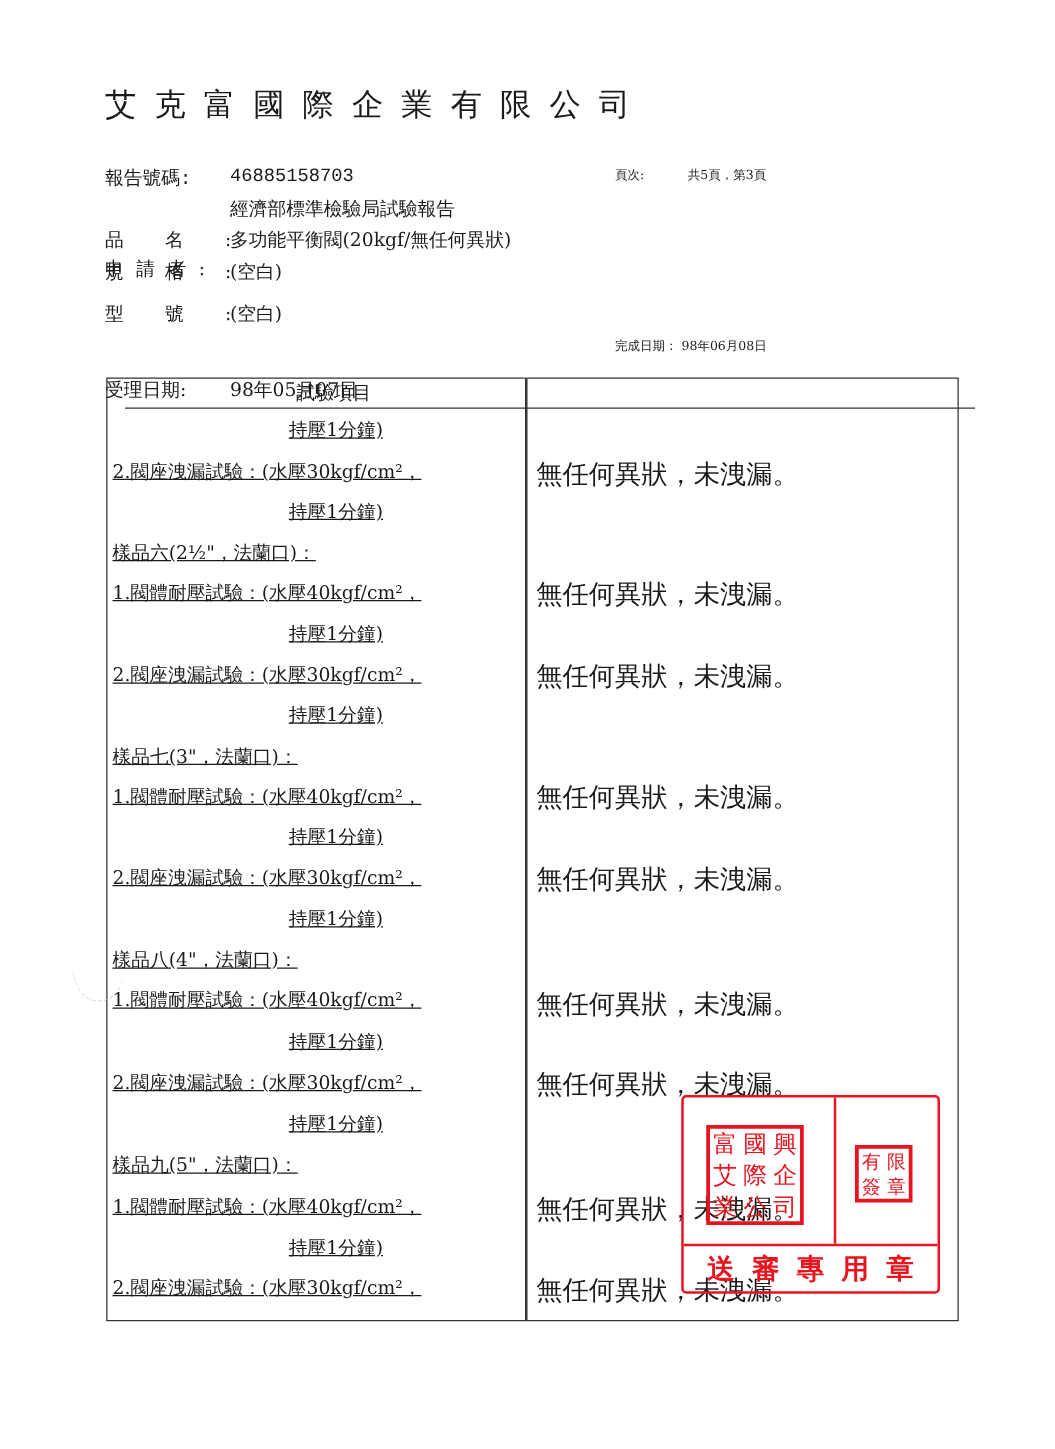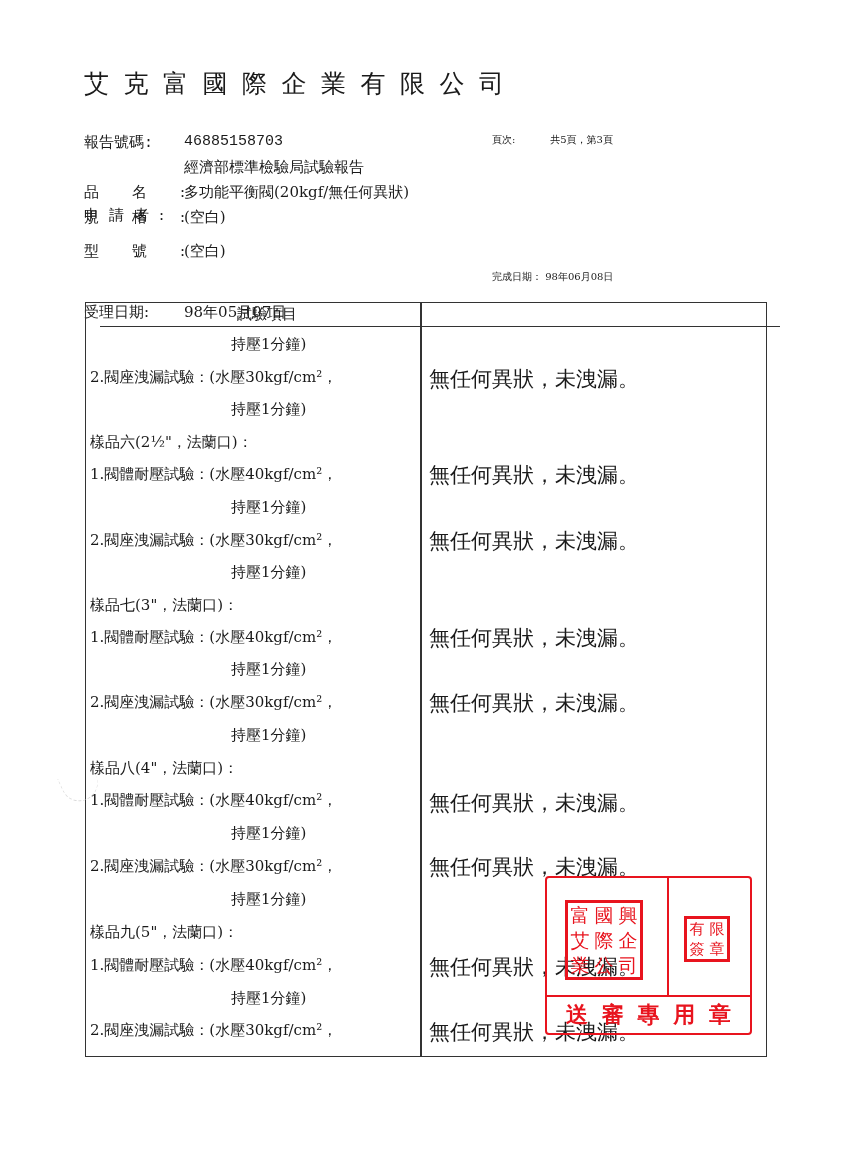--- a/index.html
+++ b/index.html
@@ -69,20 +69,21 @@
       top: 0;
       width: 1.5px;
       height: 100%;
       background: #333;
     }
     .cell-line {
       position: absolute;
       font-size: 15px;
       white-space: nowrap;
       font-family: "DejaVu Serif", "Liberation Serif", serif;
+      text-decoration: underline;
     }
     .result-line {
       position: absolute;
       left: 343px;
       font-size: 21px;
       white-space: nowrap;
     }
 
     .stamp {
       position: absolute;

